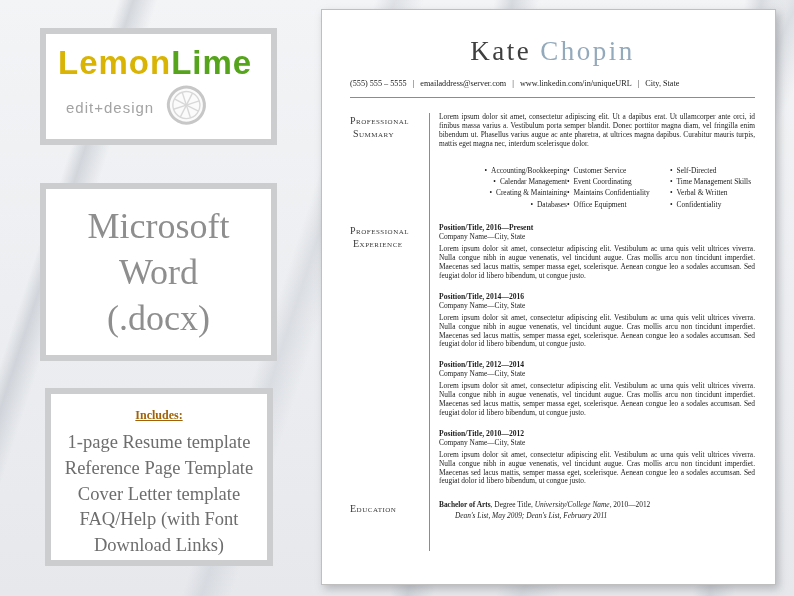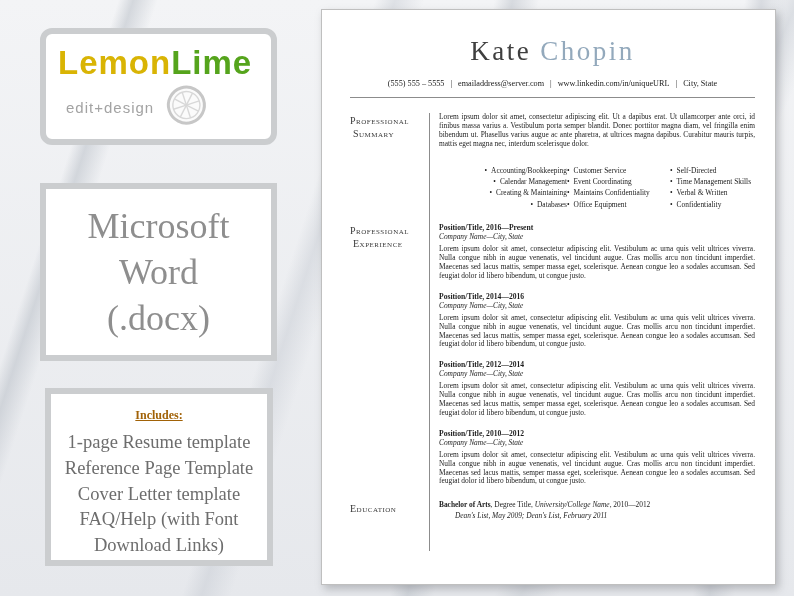--- a/index.html
+++ b/index.html
@@ -12,56 +12,56 @@
       linear-gradient(108deg, rgba(255,255,255,0) 12%, rgba(186,192,200,.55) 13.5%, rgba(255,255,255,0) 16%),
       linear-gradient(108deg, rgba(255,255,255,0) 38%, rgba(196,201,209,.45) 40%, rgba(255,255,255,0) 43%),
       linear-gradient(100deg, rgba(255,255,255,0) 55%, rgba(186,192,200,.5) 57%, rgba(255,255,255,0) 60%),
       linear-gradient(115deg, rgba(255,255,255,0) 72%, rgba(200,205,212,.55) 74.5%, rgba(255,255,255,0) 78%),
       linear-gradient(95deg, rgba(255,255,255,0) 88%, rgba(190,195,203,.5) 90%, rgba(255,255,255,0) 93%),
       linear-gradient(180deg, #f3f4f6, #e6e8ec);
   }
   .box { position:absolute; background:#ffffff; border:6px solid #cbcdcf; }
 
   
-  .logo-box { left:40px; top:28px; width:237px; height:117px; padding:10px 10px 0 12px; font-family:"Liberation Sans", sans-serif;border-radius:12px; }
+  .logo-box { left:40px; top:28px; width:237px; height:117px; padding:10px 10px 0 12px; font-family:"Liberation Sans", sans-serif; }
   .logo-line1 { font-size:33px; font-weight:bold; letter-spacing:1px; white-space:nowrap; }
   .logo-lemon { color:#d9b404; }
   .logo-lime  { color:#55a41c; }
   .logo-line2 { display:flex; align-items:center; gap:12px; margin-top:2px; padding-left:8px; }
   .logo-tagline { color:#a3a3a3; font-size:15px; letter-spacing:1px; }
   .lemon-icon { flex:0 0 auto; transform:rotate(-18deg); }
 
   
   .word-box { left:40px; top:183px; width:237px; height:178px; display:flex; flex-direction:column; justify-content:center; color:#8e8e8e; font-size:36px; line-height:1.28; text-align:center; }
 
   
   .includes-box { left:45px; top:388px; width:228px; height:178px; padding-top:13px; text-align:center; color:#6d6d6d; font-size:18.5px; line-height:1.4; }
   .includes-title { font-weight:bold; text-decoration:underline; font-size:12px; color:#a16207; margin-bottom:6px; }
 
   
   .page { position:absolute; left:321px; top:9px; width:455px; height:576px; background:#ffffff; border:1px solid #bfbfbf; box-shadow:3px 4px 8px rgba(110,112,118,.4); padding:16px 20px 0 28px; }
   .resume-name { text-align:center; margin-top:10px; font-size:27px; letter-spacing:2.5px; color:#3f3f3f; white-space:nowrap; }
   .resume-name .last { color:#93a9bc; margin-left:9px; }
-  .contact-line { text-align:center; margin-top:12px; font-size:8.2px; color:#1a1a1a; white-space:nowrap; }
+  .contact-line { text-align:left; margin-top:12px; font-size:8.2px; color:#1a1a1a; white-space:nowrap; }
   .contact-line .sep { padding:0 6px; color:#333; }
   .header-rule { border:none; border-top:1px solid #8c8c8c; margin-top:9px; margin-bottom:15px; }
 
   .section { display:flex; }
   .sec-label { flex:0 0 79px; font-variant:small-caps; font-size:10px; letter-spacing:.5px; color:#3a3a3a; line-height:1.3; padding-top:1px; }
   .sec-label .l2 { padding-left:3px; }
   .sec-content { flex:1; border-left:1px solid #8c8c8c; padding-left:9px; padding-bottom:13px; font-size:7.4px; line-height:1.2; color:#1c1c1c; }
   .justified { text-align:justify; }
 
   .skills { display:flex; padding:3px 0 0 11px; line-height:1.55; }
   .skill-col1 { width:117px;text-align:right; } .skill-col2 { width:103px; } .skill-col3 { flex:1; }
   .skill-item::before { content:"•"; margin-right:4px; }
 
   .job { padding-bottom:11px; }
   .job-title { font-weight:bold; font-size:7.6px; }
-  .job-company { font-style:italic; margin:1px 0 3px; }
+  .job-company { margin:1px 0 3px; }
 
   .edu-content { padding-bottom:30px; }
   .edu-bold { font-weight:bold; }
   .edu-italic { font-style:italic; }
   .edu-honors { font-style:italic; padding-left:16px; margin-top:2px; }
 </style>
 </head>
 <body>
 
 <div class="box logo-box">

